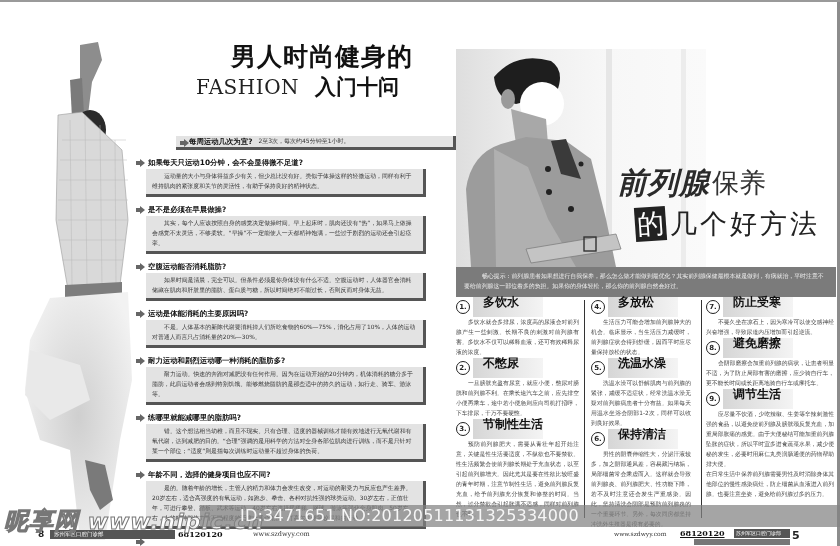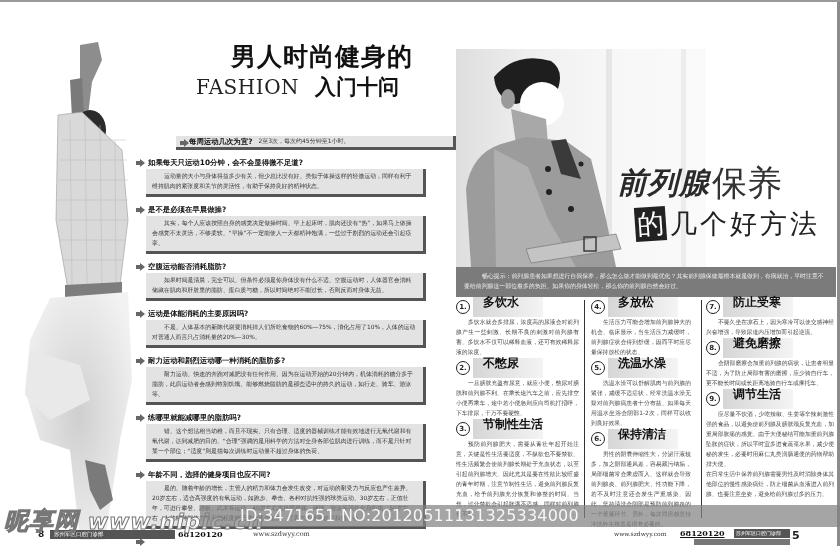--- a/index.html
+++ b/index.html
@@ -34,21 +34,21 @@
   .footer-left .site { position: absolute; left: 215px; top: 2px; font-family: "DejaVu Serif", serif; font-size: 6.5px; color: #333; white-space: nowrap; }
   .page-num-left { position: absolute; left: 38px; top: 527px; font-size: 9px; font-weight: bold; }
 
   
   .right-page { position: absolute; left: 440px; top: 0; width: 400px; height: 546px; }
   .right-edge { position: absolute; right: 0; top: 0; width: 3px; height: 546px; background: #8c8c8c; }
   .hero { position: absolute; left: 16px; top: 47px; width: 250px; height: 218px; background: linear-gradient(90deg,#dedede 0%,#efefef 30%,#f7f7f7 60%,#fafafa 100%); overflow: hidden; }
   .headline { position: absolute; left: 177px; top: 160px; width: 230px; }
   .hl-row1 { display: flex; align-items: center; height: 42px; }
   .hl-bold { font-weight: 900; font-size: 30px; color: #2a2a2a; letter-spacing: 1px; font-style: italic; }
-  .hl-light { font-family: "DejaVu Serif", serif; font-size: 35px; color: #333; margin-left: 2px; }
+  .hl-light { font-family: "DejaVu Serif", serif; font-size: 27px; color: #333; margin-left: 2px; }
   .hl-row2 { display: flex; align-items: center; height: 40px; margin-left: 18px; }
   .hl-box { background: #222; color: #fff; font-family: "DejaVu Serif", serif; font-size: 27px; padding: 0 2px; line-height: 34px; transform: rotate(-4deg); }
   .hl-rest { font-family: "DejaVu Serif", serif; font-size: 27px; color: #222; margin-left: 4px; letter-spacing: 3px; }
 
   .tip-box { position: absolute; left: 16px; top: 265px; width: 380px; height: 30px; background: #7b7b7b; color: #f2f2f2; font-size: 5.9px; line-height: 10px; padding: 4px 8px; text-indent: 18px; }
 
   .cols { position: absolute; left: 16px; top: 298px; width: 380px; height: 215px; }
   .col { position: absolute; top: 0; height: 215px; }
   .col1 { left: 0; width: 123px; }
   .col2 { left: 135px; width: 100px; }

